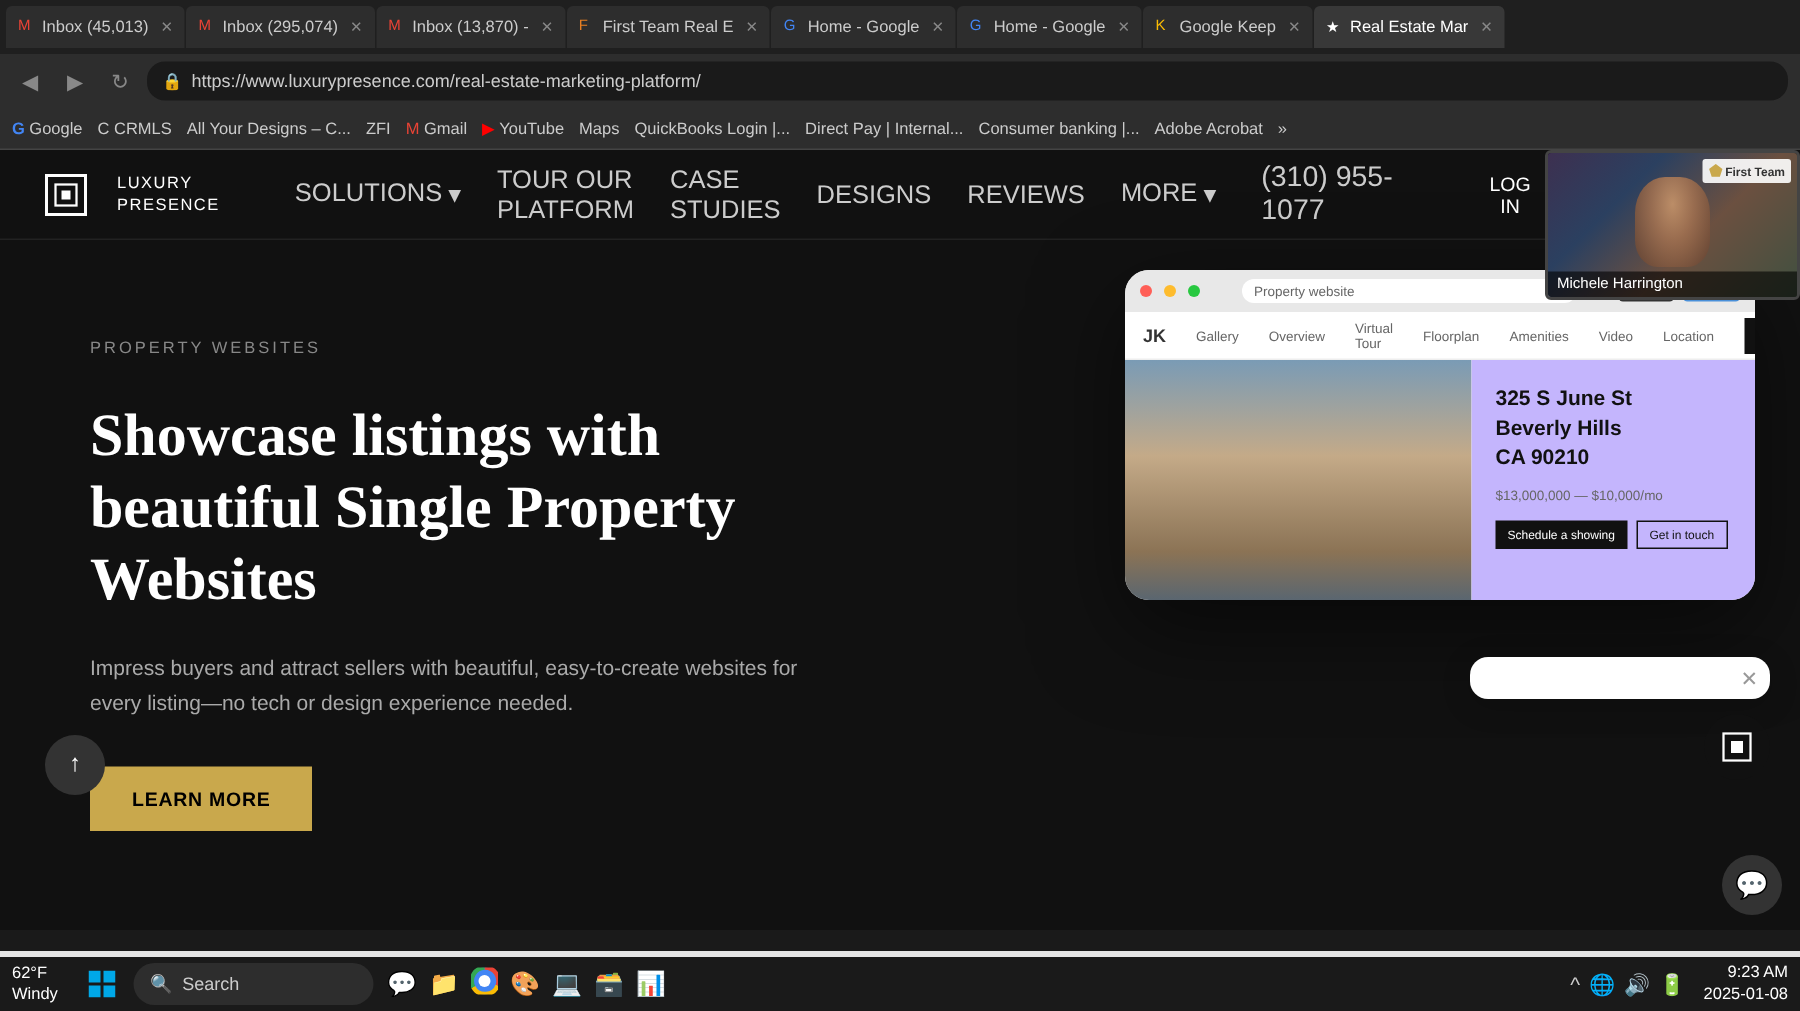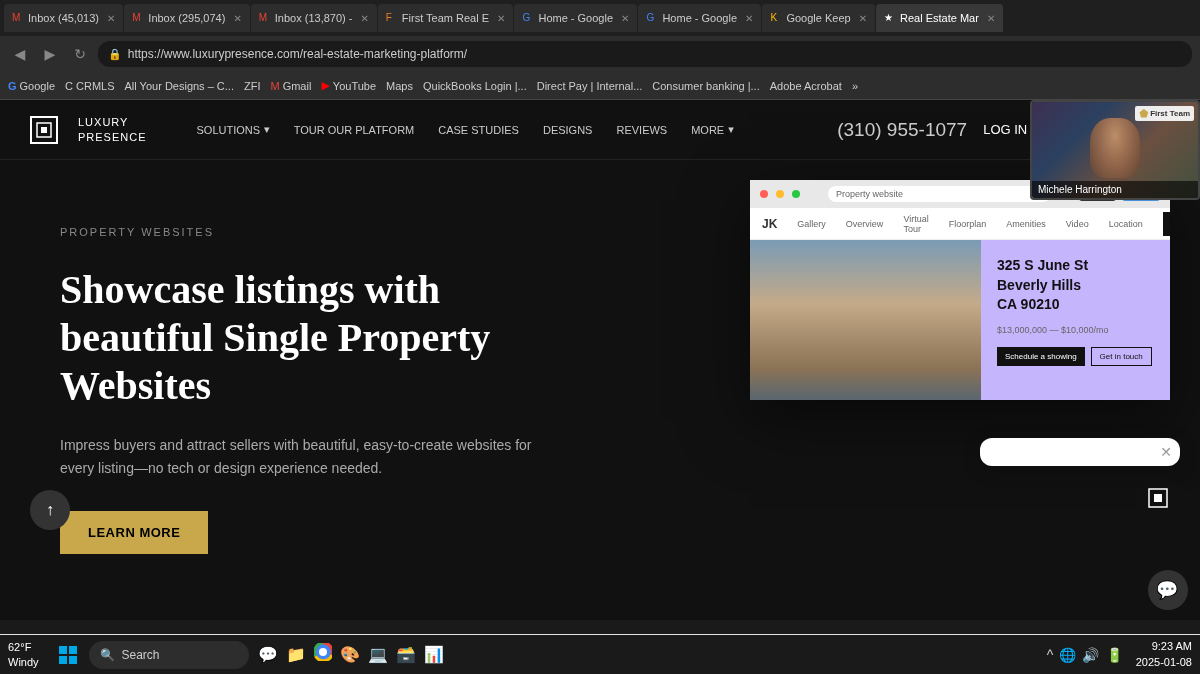--- a/index.html
+++ b/index.html
@@ -96,21 +96,21 @@
       height: 28px;
       border: 2px solid #fff;
       display: flex;
       align-items: center;
       justify-content: center;
       font-size: 16px;
       color: #fff;
     }
     .logo-text { font-size: 11px; color: #fff; letter-spacing: 1px; line-height: 1.3; }
     .nav-links { display: flex; align-items: center; gap: 24px; flex: 1; }
-    .nav-link { color: #ccc; font-size: 11px; cursor: pointer; display: flex; align-items: flex-end; gap: 4px; }
+    .nav-link { color: #ccc; font-size: 17px; cursor: pointer; display: flex; align-items: flex-start; gap: 4px; }
     .nav-right { display: flex; align-items: center; gap: 16px; margin-left: auto; }
     .phone-num { color: #ccc; font-size: 19px; }
     .login-btn { color: #fff; font-size: 13px; cursor: pointer; background: none; border: none; }
     .get-started-btn {
       background: #c9a84c;
       color: #000;
       border: none;
       padding: 8px 18px;
       font-size: 13px;
       font-weight: bold;
@@ -162,21 +162,21 @@
 
     
     .hero-right {
       position: absolute;
       right: 30px;
       top: 20px;
       width: 420px;
     }
     .browser-preview {
       background: #f5f5f5;
-      border-radius: 0;
+      border-radius: 16px;
       overflow: hidden;
       box-shadow: 0 20px 60px rgba(0,0,0,0.5);
     }
     .preview-bar {
       background: #e8e8e8;
       height: 28px;
       display: flex;
       align-items: center;
       padding: 0 10px;
       gap: 8px;
@@ -317,21 +317,21 @@
       position: absolute;
       bottom: 0;
       left: 0;
       right: 0;
       height: 40px;
       background: #1a1a1a;
       display: flex;
       align-items: center;
       padding: 0 8px;
       gap: 6px;
-      border-top: 1px solid #e5e5e5;
+      border-top: 4px solid #e5e5e5;
     }
     .taskbar-weather { color: #fff; font-size: 11px; line-height: 1.3; margin-right: 8px; }
     .taskbar-start {
       width: 30px;
       height: 30px;
       display: flex;
       align-items: center;
       justify-content: center;
       cursor: pointer;
     }

